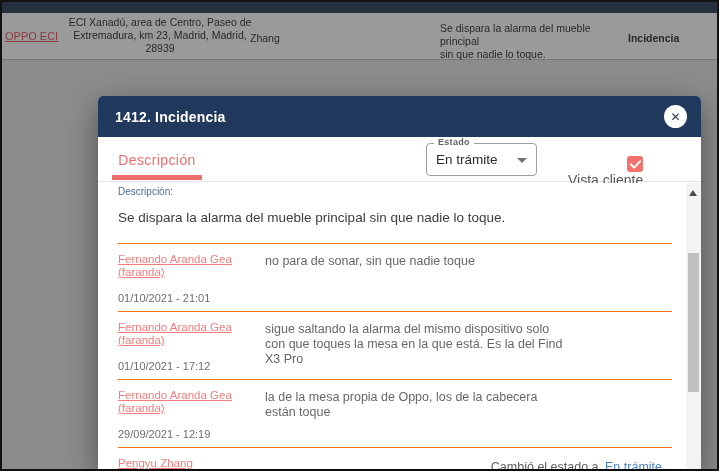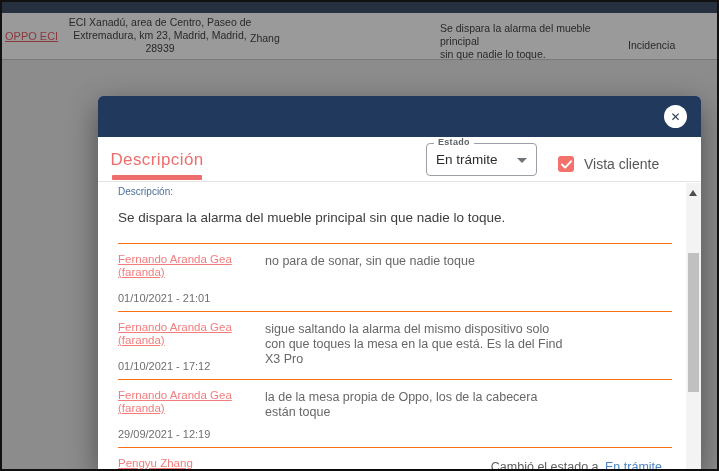--- a/index.html
+++ b/index.html
@@ -32,38 +32,38 @@
   .close-btn {
     margin-left:auto; width:23px; height:23px; border-radius:50%;
     background:#fff; color:#2c3e57; font-size:12px; font-weight:bold;
     display:flex; align-items:center; justify-content:center; cursor:pointer;
   }
   
   .toolbar { position:relative; height:45px; background:#fff; border-bottom:1px solid #e4e4e4; }
   .tab {
     position:absolute; left:14px; top:0; width:90px; height:45px;
     display:flex; align-items:center; justify-content:center;
-    color:#ee6e6e; font-size:17px; letter-spacing:0.4px; cursor:pointer;
+    color:#ee6e6e; font-size:14px; letter-spacing:0.4px; cursor:pointer;
   }
   .tab-indicator { position:absolute; left:14px; bottom:1px; width:90px; height:5px; background:#ee6e6e; border-radius:1px; }
   .estado {
     position:absolute; left:328px; top:6px; width:111px; height:33px;
     border:1px solid #9aa0a6; border-radius:4px; background:#fff; cursor:pointer;
   }
   .estado-label {
     position:absolute; top:-7px; left:7px; background:#fff; padding:0 4px;
     font-size:9px; color:#5f6368; letter-spacing:0.3px;font-weight:bold;
   }
   .estado-value { position:absolute; left:9px; top:8px; font-size:13.5px; color:#2b2b2b; }
   .dd-arrow {
     position:absolute; right:9px; top:14px; width:0; height:0;
     border-left:5px solid transparent; border-right:5px solid transparent;
     border-top:5px solid #6f7479;
   }
-  .vista { position:absolute; left:460px; top:19px; display:flex; align-items:flex-end; cursor:pointer; }
+  .vista { position:absolute; left:460px; top:19px; display:flex; align-items:flex-end; cursor:pointer;flex-direction:column; }
   .checkbox {
     width:16px; height:16px; border-radius:3px; background:#f4716c;
     display:flex; align-items:center; justify-content:center;
   }
   .checkbox svg { width:11px; height:9px; }
   .vista-label { margin-left:10px; font-size:14px; color:#575757; }
   
   .content {
     position:absolute; top:87px; left:0; right:15px; bottom:0;
     padding:0 14px 0 20px; overflow:hidden; background:#fff;
@@ -97,27 +97,28 @@
 <div class="bg-page"></div>
 <div class="bg-topbar"></div>
 <div class="bg-row">
   <a class="bg-cell bg-link" style="left:3px; top:17px;text-align:right;">OPPO ECI</a>
   <div class="bg-cell" style="left:63px; top:3px; width:190px;text-align:center;">ECI Xanadú, area de Centro, Paseo de
 Extremadura, km 23, Madrid, Madrid,
 28939</div>
   <div class="bg-cell" style="left:248px; top:19px;">Zhang</div>
   <div class="bg-cell" style="left:438px; top:9px; width:190px;">Se dispara la alarma del mueble principal
 sin que nadie lo toque.</div>
-  <div class="bg-cell" style="left:626px; top:26px;">Incidencia</div>
+  <div class="bg-cell" style="left:626px; top:19px;font-weight:bold;">Incidencia</div>
 </div>
 
 <div class="overlay"></div>
 
 <div class="modal">
   <div class="modal-header">
+    <span class="modal-title">1412. Incidencia</span>
     <div class="close-btn">
       <span>✕</span>
     </div>
   </div>
 
   <div class="toolbar">
     <div class="tab">Descripción</div>
     <div class="tab-indicator"></div>
 
     <div class="estado">

